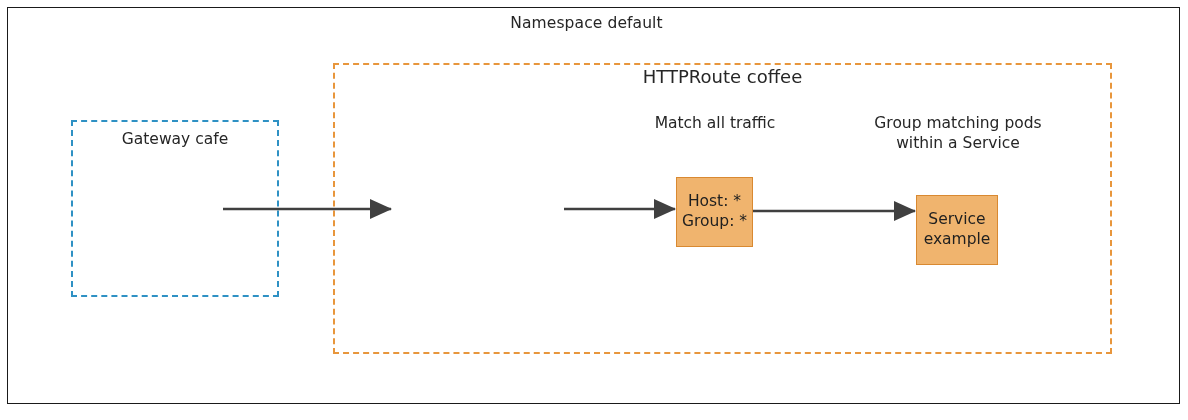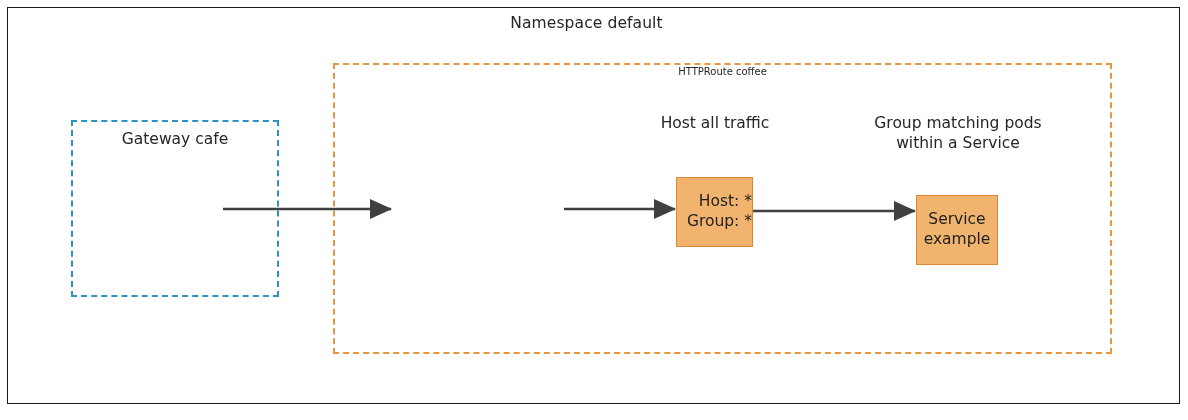--- a/index.html
+++ b/index.html
@@ -85,21 +85,21 @@
     border: 2px dashed #E8963C;
     box-sizing: border-box;
     background: transparent;
   }
   .route-title {
     position: absolute;
     left: 333px;
     top: 66px;
     width: 779px;
     text-align: center;
-    font-size: 10px;
+    font-size: 18px;
     color: #262626;
   }
 
   
   .node {
     position: absolute;
     box-sizing: border-box;
     display: flex;
     flex-direction: column;
     align-items: center;
@@ -112,21 +112,21 @@
   .node.blue {
     background: #AFD4E6;
     border: 1.3px solid #3E9BC9;
   }
   .node.orange {
     background: #F0B46E;
     border: 1.3px solid #D98931;
   }
   .node .line { display: block; white-space: nowrap; }
   .node.left-text {
-    align-items: flex-end;
+    align-items: center;
     text-align: left;
   }
 
   .node-http   { left: 131px; top: 185px; width: 92px;  height: 48px; }
   .node-host   { left: 392px; top: 186px; width: 172px; height: 47px; }
   .node-match  { left: 676px; top: 177px; width: 77px;  height: 70px; }
   .node-svc    { left: 916px; top: 195px; width: 82px;  height: 70px; }
 
   
   .caption {
@@ -170,21 +170,21 @@
       </marker>
     </defs>
     <line x1="223" y1="209" x2="391" y2="209" stroke="#404040" stroke-width="2.6" marker-end="url(#arrowhead)"></line>
     <line x1="564" y1="209" x2="675" y2="209" stroke="#404040" stroke-width="2.6" marker-end="url(#arrowhead)"></line>
     <line x1="753" y1="211" x2="915" y2="211" stroke="#404040" stroke-width="2.6" marker-end="url(#arrowhead)"></line>
   </svg>
 
 
 
   <div class="caption caption-match">
-    <span class="line">Host all</span>
+    <span class="line">Match all</span>
     <span class="line">traffic</span>
   </div>
 
   <div class="node orange left-text node-match">
     <span class="line">Host: *</span>
     <span class="line">Group: *</span>
   </div>
 
   <div class="caption caption-svc">
     <span class="line">Group matching</span>

